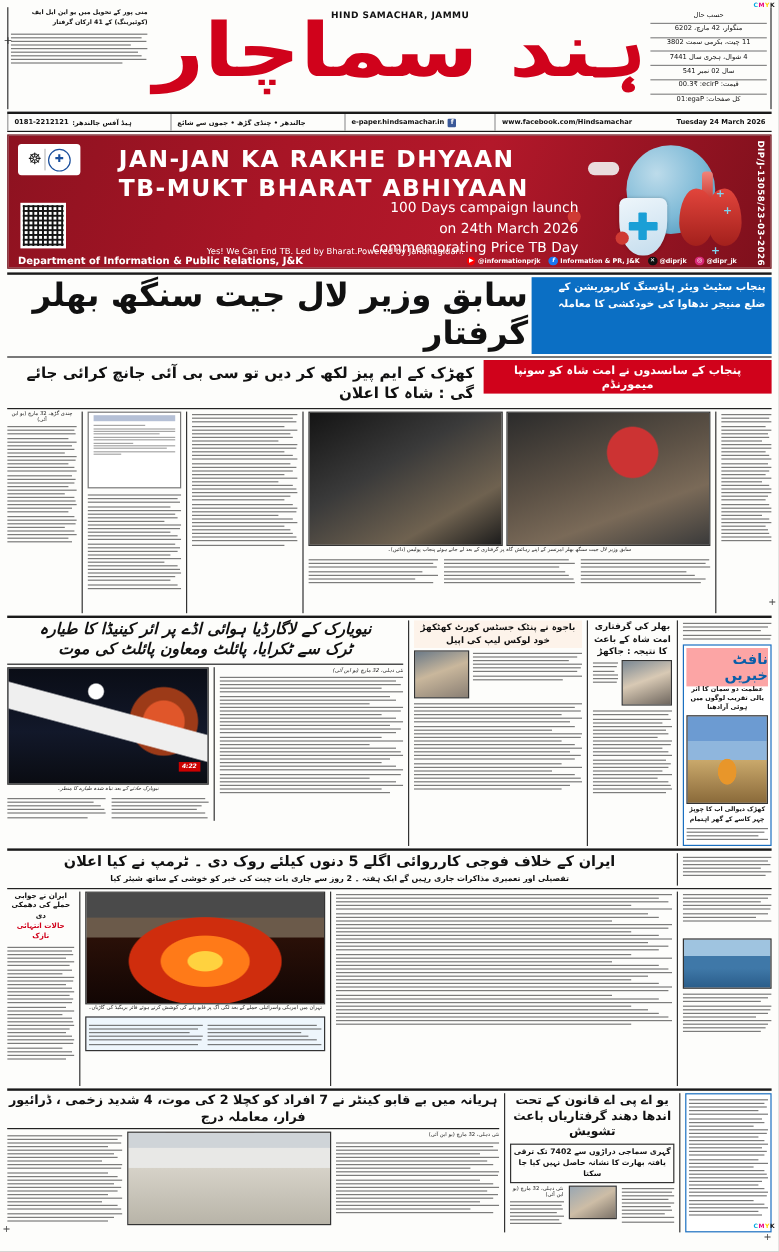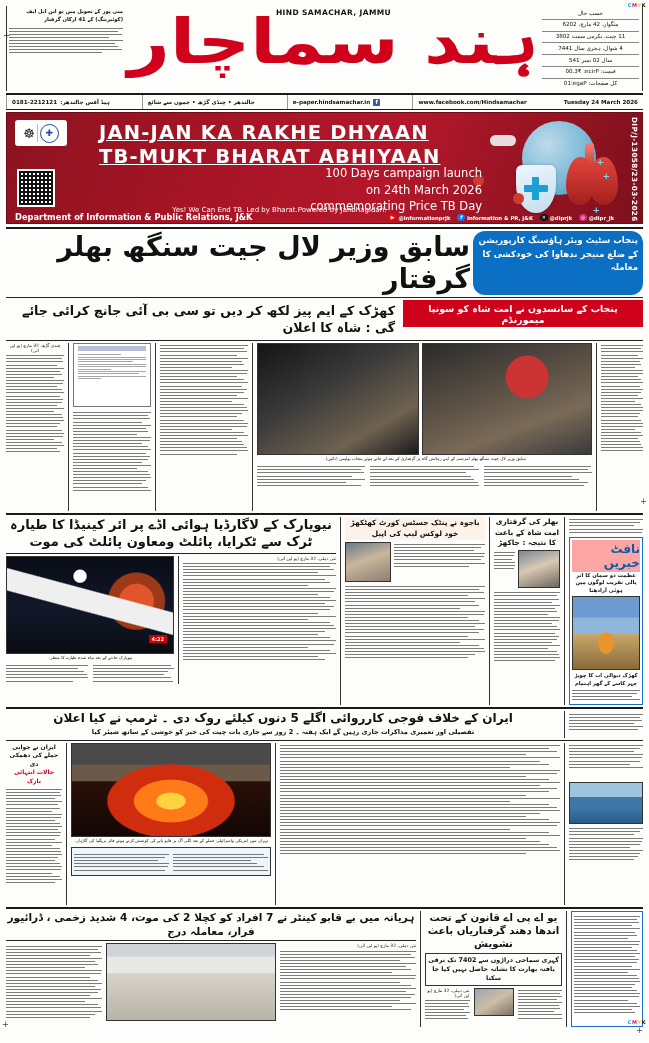--- a/index.html
+++ b/index.html
@@ -78,21 +78,21 @@
      display:flex;align-items:center;justify-content:center;font-size:9px;color:#1b4f9c;}
   .banner .qr{
     position:absolute;left:10px;bottom:16px;width:34px;height:34px;background:#fff;padding:2px;
   }
   .banner .qr .grid{width:100%;height:100%;
     background-image:
       linear-gradient(90deg,#000 50%,transparent 50%),
       linear-gradient(#000 50%,transparent 50%);
     background-size:4px 4px,4px 4px;opacity:.92;}
   .banner .t1{position:absolute;left:92px;top:8px;right:150px;color:#fff;
-    font-size:19.5px;font-weight:bold;letter-spacing:1.2px;line-height:1.22;text-decoration:underline;}
+    font-size:19.5px;font-weight:bold;letter-spacing:1.2px;line-height:1.22;}
   .banner .t2{position:absolute;left:70px;top:52px;right:160px;color:#fff;text-align:right;
     font-size:11.5px;line-height:1.42;}
   .banner .t3{position:absolute;left:70px;top:93px;right:160px;color:#fff;text-align:center;
     font-size:7px;}
   .banner .dept{position:absolute;left:8px;bottom:1px;color:#fff;font-size:8.3px;font-weight:bold;}
   .banner .social{position:absolute;right:28px;bottom:2px;display:flex;gap:7px;align-items:center;}
   .banner .social span{display:flex;align-items:center;gap:2px;color:#fff;font-size:5.3px;font-weight:bold;}
   .banner .social .ic{width:7.5px;height:7.5px;border-radius:50%;display:inline-block;
      font-size:5px;line-height:7.5px;text-align:center;color:#fff;}
   .ic-yt{background:#ff0000}.ic-fb{background:#1877f2}.ic-x{background:#111}.ic-ig{background:#d62976}
@@ -120,22 +120,22 @@
   .banner .virus{position:absolute;width:11px;height:11px;border-radius:50%;background:#cf3a33;}
   .banner .v1{right:100px;top:76px}.banner .v2{right:140px;top:58px}
   .banner .plus{position:absolute;color:#7fd4ef;font-size:9px;font-weight:bold;}
   .banner .p1{right:20px;top:40px}.banner .p2{right:14px;top:54px}.banner .p3{right:24px;top:88px}
 
   
   .content{margin:3px 6px 0 6px;}
 
   .kicker-row{display:flex;gap:3px;align-items:stretch;margin-top:2px;}
   .blue-box{
-    width:170px;background:#0b6fc4;color:#fff;padding:3px 5px;box-sizing:border-box;
-    font-size:8.6px;font-weight:bold;line-height:1.55;text-align:right;direction:rtl;border-radius:12px;
+    width:200px;background:#0b6fc4;color:#fff;padding:3px 5px;box-sizing:border-box;
+    font-size:8.6px;font-weight:bold;line-height:1.55;text-align:right;direction:rtl;
   }
   .lead-head{
     flex:1;text-align:right;direction:rtl;color:#111;font-weight:bold;
     font-size:27px;line-height:1.18;letter-spacing:-.5px;padding-left:4px;
   }
 
   .red-band{
     background:#d0021b;color:#fff;font-weight:bold;text-align:center;direction:rtl;
     font-size:9.4px;letter-spacing:.2px;padding:2.5px 4px;
   }
@@ -546,21 +546,21 @@
             <div class="ln s4"></div>
             <div class="ln s1"></div>
         </div>
       </div>
     </div>
 
     <div class="hr-med" style="margin-top:2px;"></div>
 
     <div class="cols" style="margin-top:2px;">
 
-      <div class="col" style="width:330px;">
+      <div class="col" style="width:330px;font-style:italic;">
         <div class="sec-head ur" style="font-size:13px;">نیویارک کے لاگارڈیا ہوائی اڈے پر ائر کینیڈا کا طیارہ</div>
         <div class="sec-head ur" style="font-size:13px;">ٹرک سے ٹکرایا، پائلٹ ومعاون پائلٹ کی موت</div>
         <div class="hr-thin" style="margin:2px 0;"></div>
         <div style="display:flex;gap:4px;">
           <div style="width:168px;">
             <div class="photo ph-plane" style="height:98px;position:relative;">
               <div style="position:absolute;right:6px;bottom:10px;background:#c00;color:#fff;font-size:5px;padding:1px 3px;font-weight:bold;">4:22</div>
             </div>
             <div class="cap ur">نیویارک حادثے کے بعد تباہ شدہ طیارے کا منظر۔</div>
             <div class="copy rtl dense" style="display:flex;gap:5px;margin-top:1px;">

